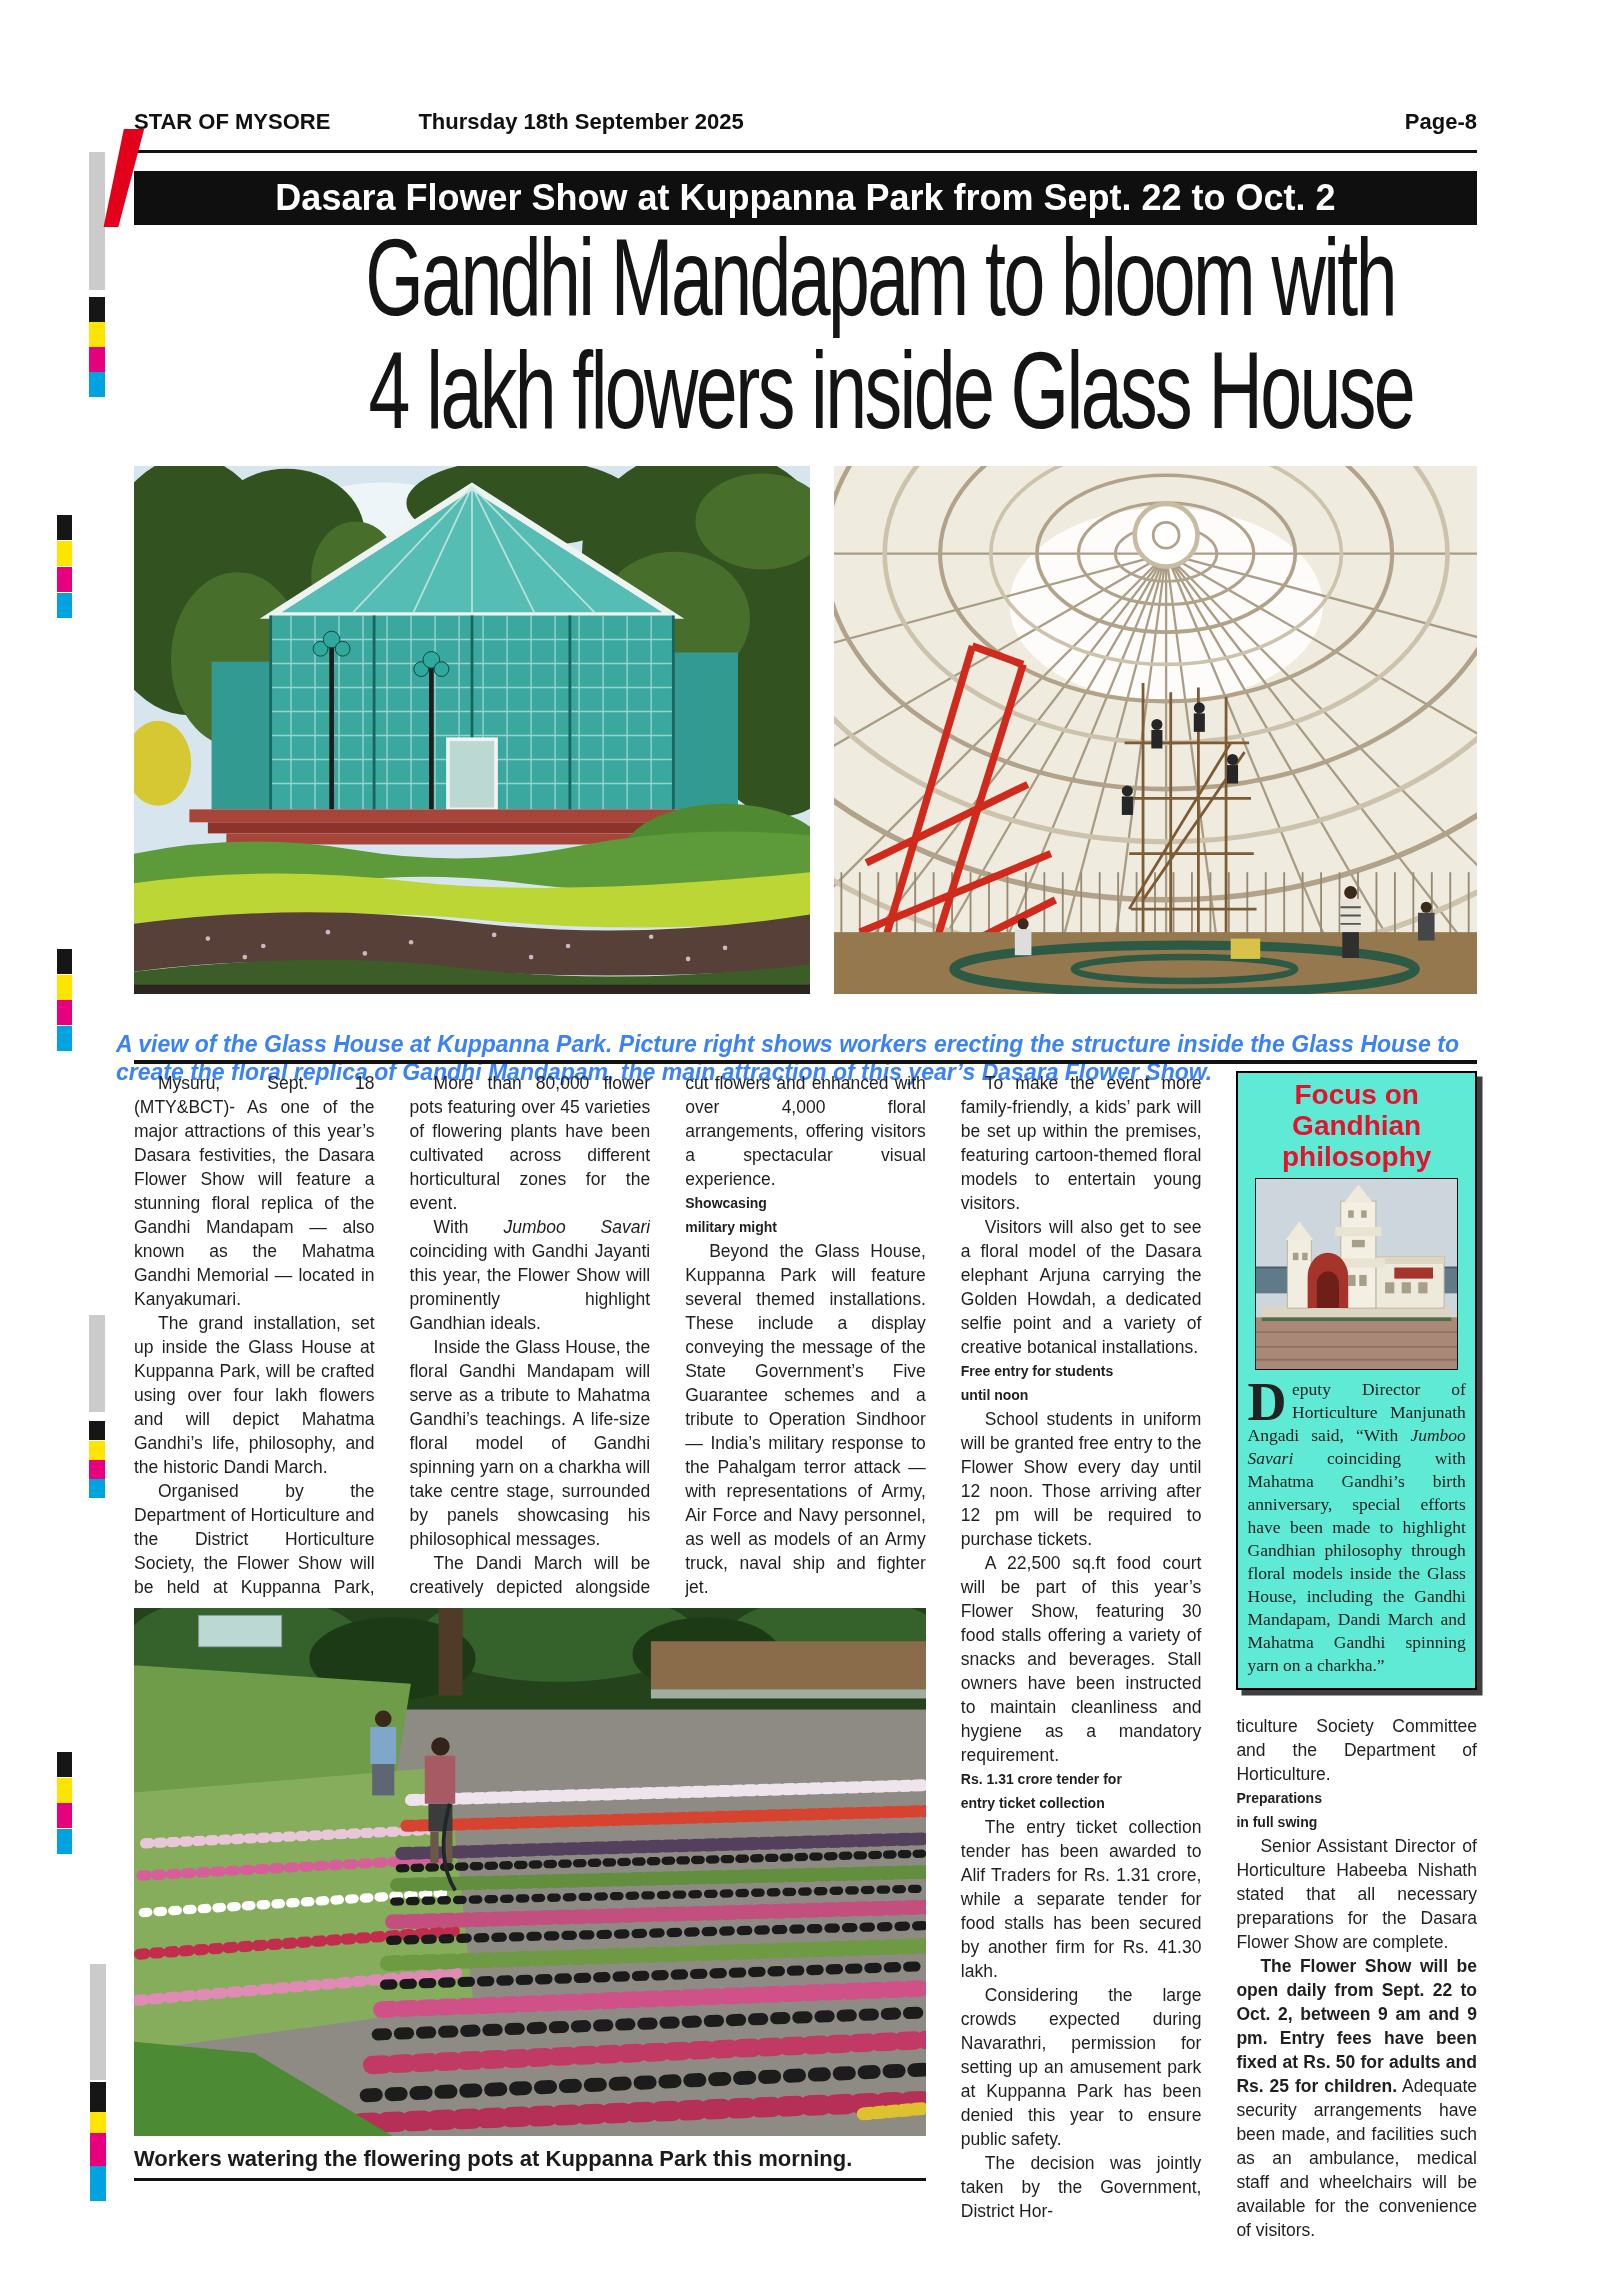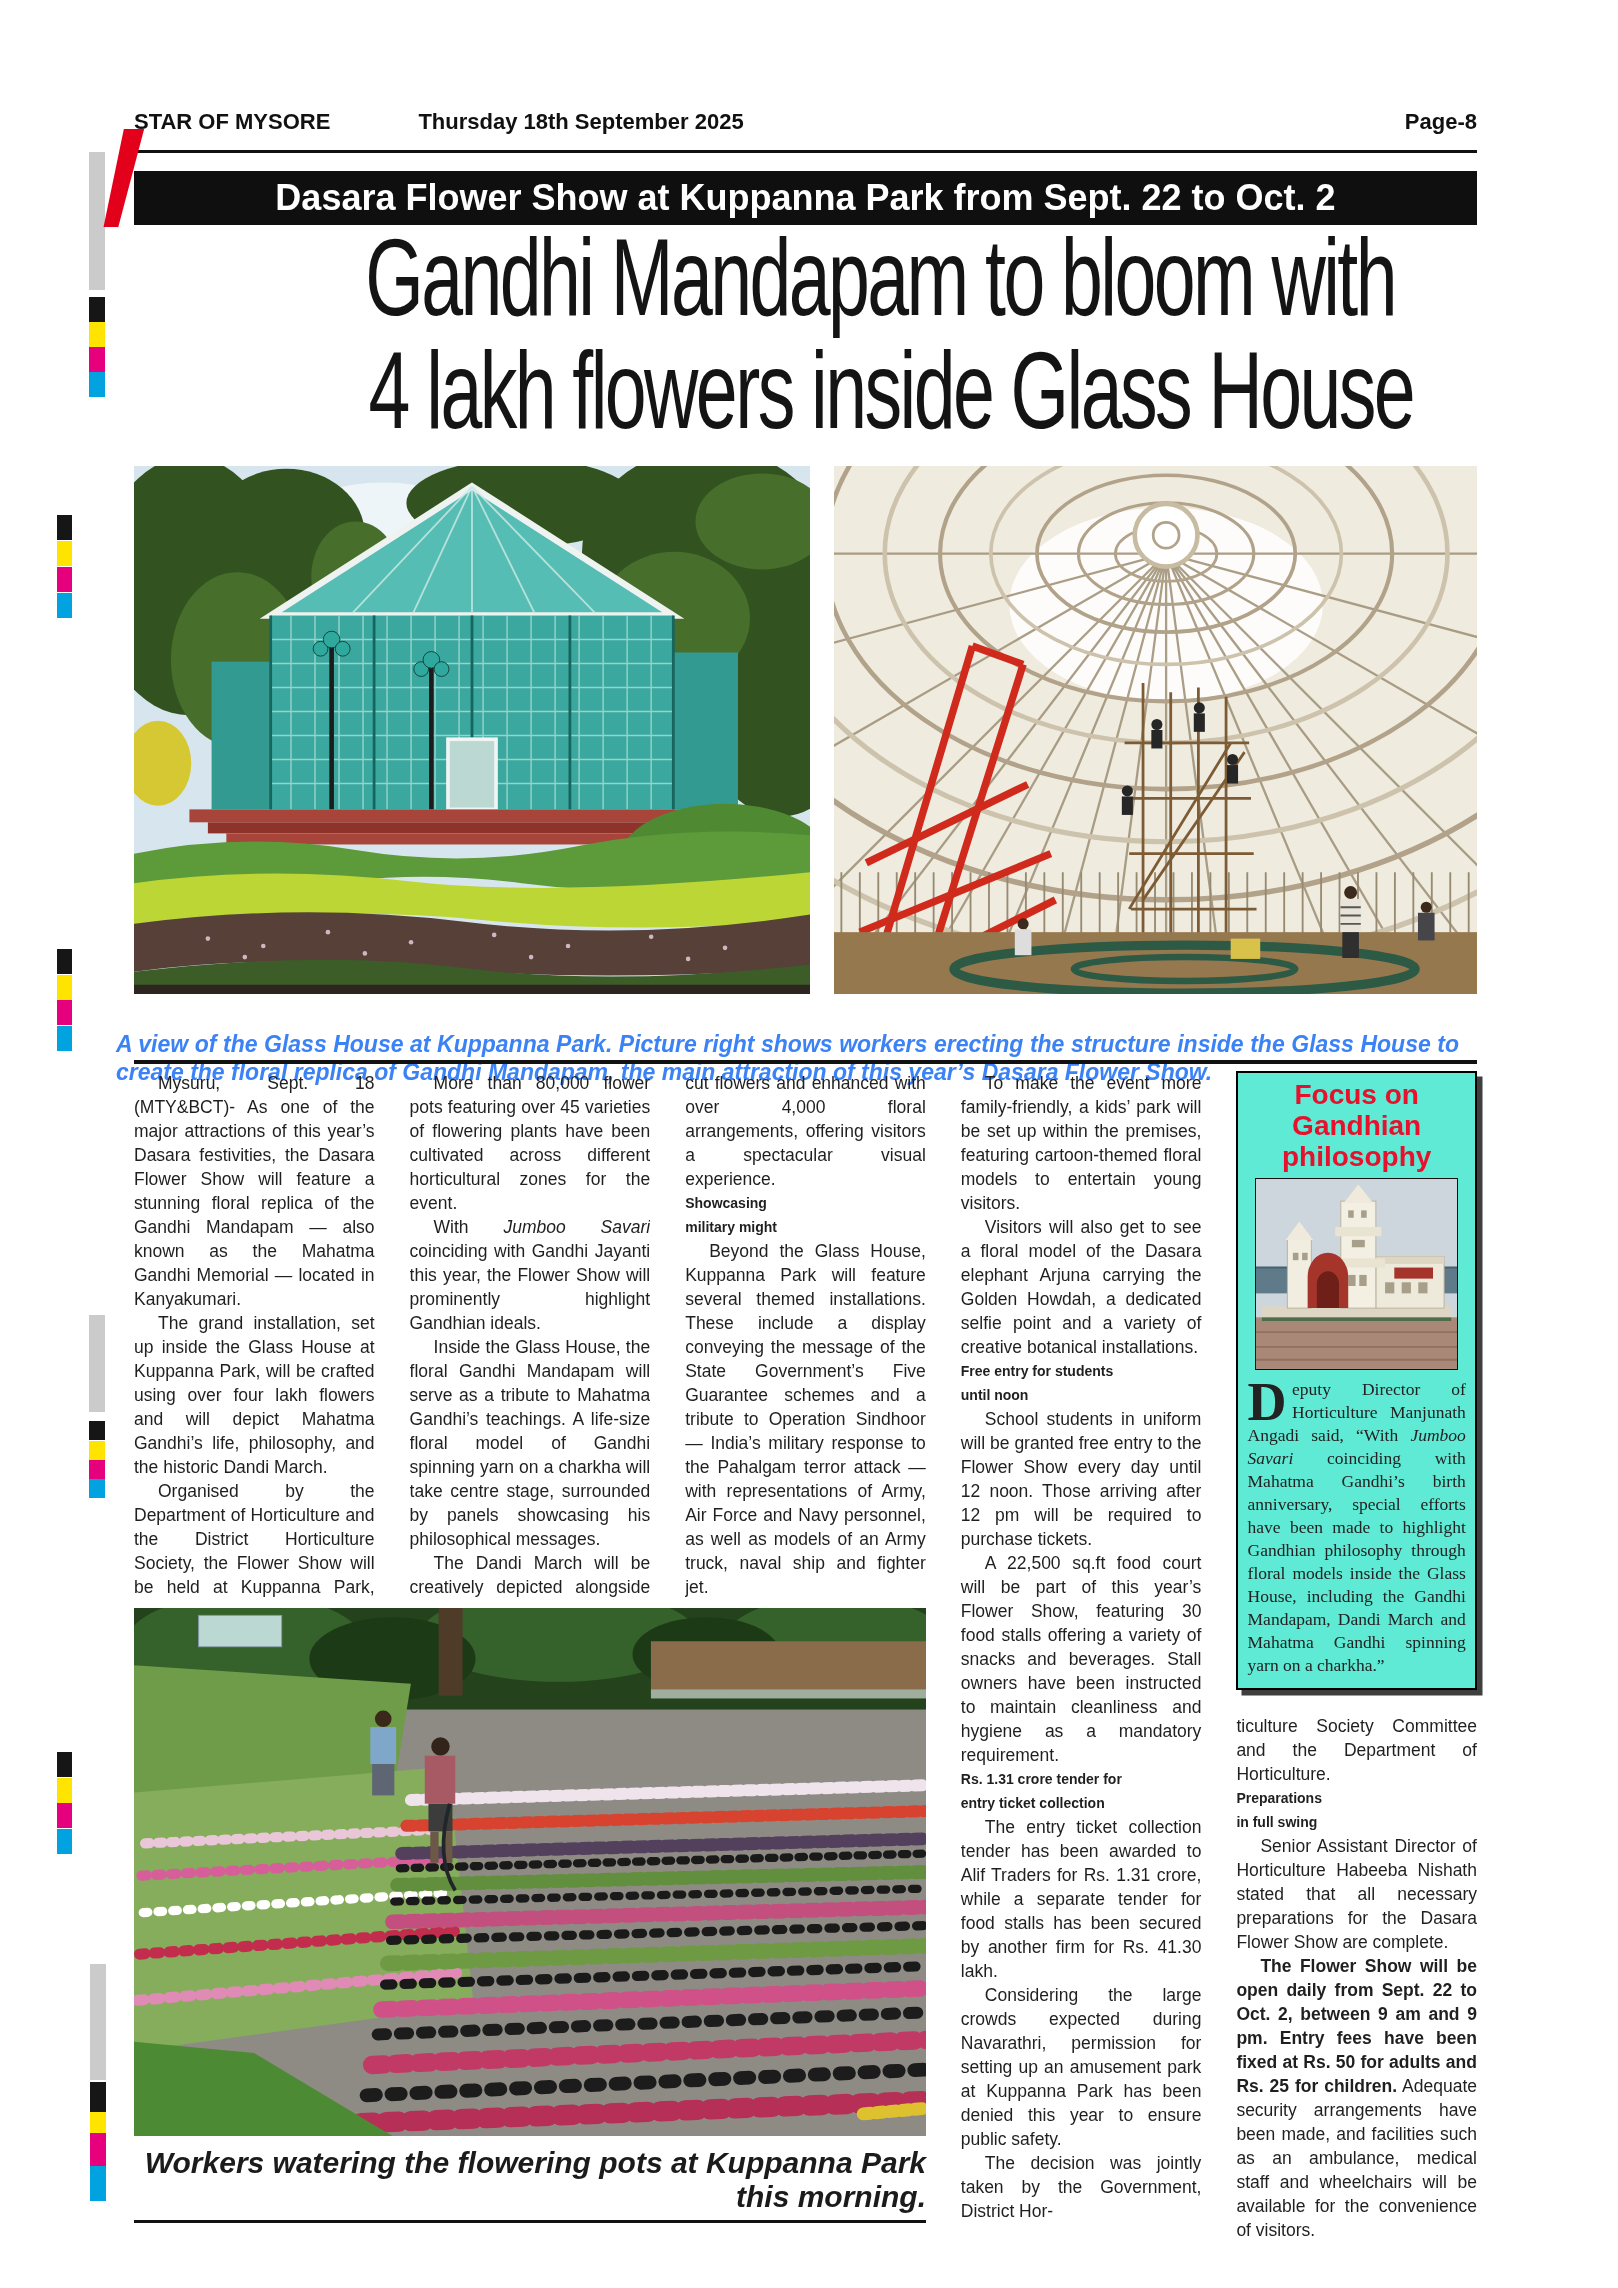--- a/index.html
+++ b/index.html
@@ -43,21 +43,21 @@
   .focus-box{border:2.8px solid #000;background:#5eead4;box-shadow:5.5px 5.5px 0 #3f3f3f;
              padding:5.5px 9.2px 11px;margin-bottom:24px;}
   .focus-title{color:#e8112d;font-weight:bold;font-size:28px;line-height:31px;text-align:center;}
   .focus-photo{display:block;margin:6.5px auto 8.3px;border:1.8px solid #111;}
   .focus-text{font-family:"Liberation Serif",serif;font-size:17.5px;line-height:23px;text-align:justify;color:#222;}
   .focus-text .it{font-style:italic;}
   .dropcap{float:left;font-size:54px;line-height:42px;padding:2.8px 5.5px 0 0;font-weight:bold;
            font-family:"Liberation Serif",serif;}
   
   .bottom-block{position:absolute;left:134px;top:1608px;width:792px;}
-  .bottom-cap{margin-top:7.4px;text-align:right;font-style:italic;font-weight:bold;font-size:30px;color:#1b1b1b;}
+  .bottom-cap{margin-top:7.4px;text-align:left;font-weight:bold;font-size:22px;color:#1b1b1b;}
   .bottom-rule{margin-top:5.5px;height:2.8px;background:#111;}
 </style>
 </head>
 <body>
 
 <div class="page">
 
   <div>
     <div class="reg" style="left:89px;top:152px;width:15.7px;height:138px;background:#cbcbcb"></div>
     <div class="reg" style="left:89px;top:297px;width:15.7px;height:25px;background:#161616"></div>

